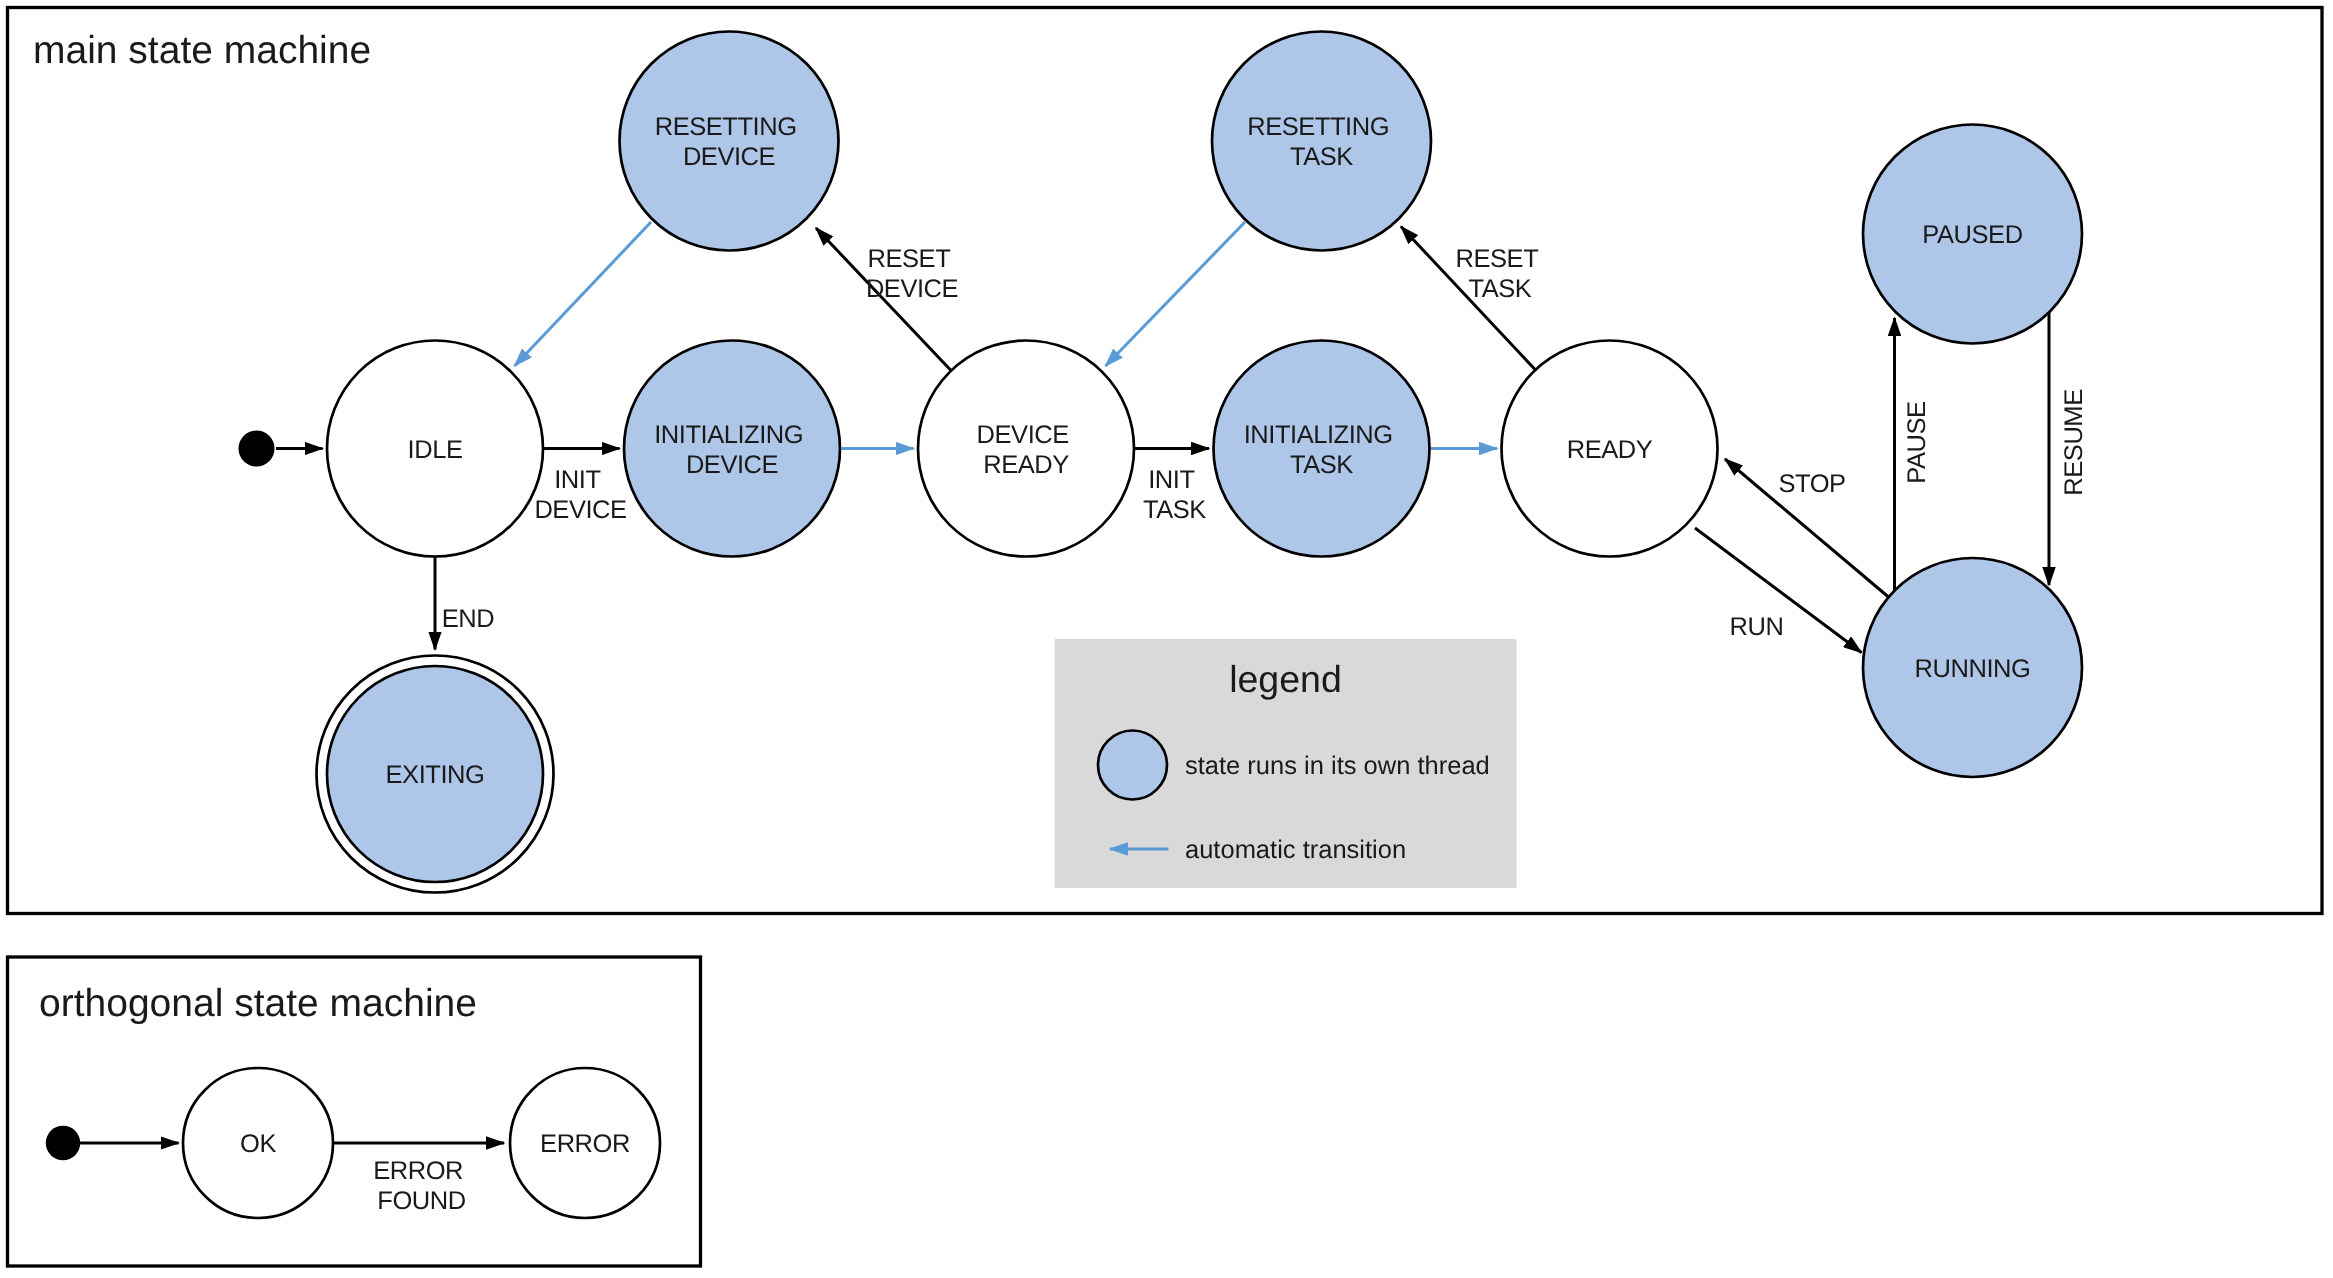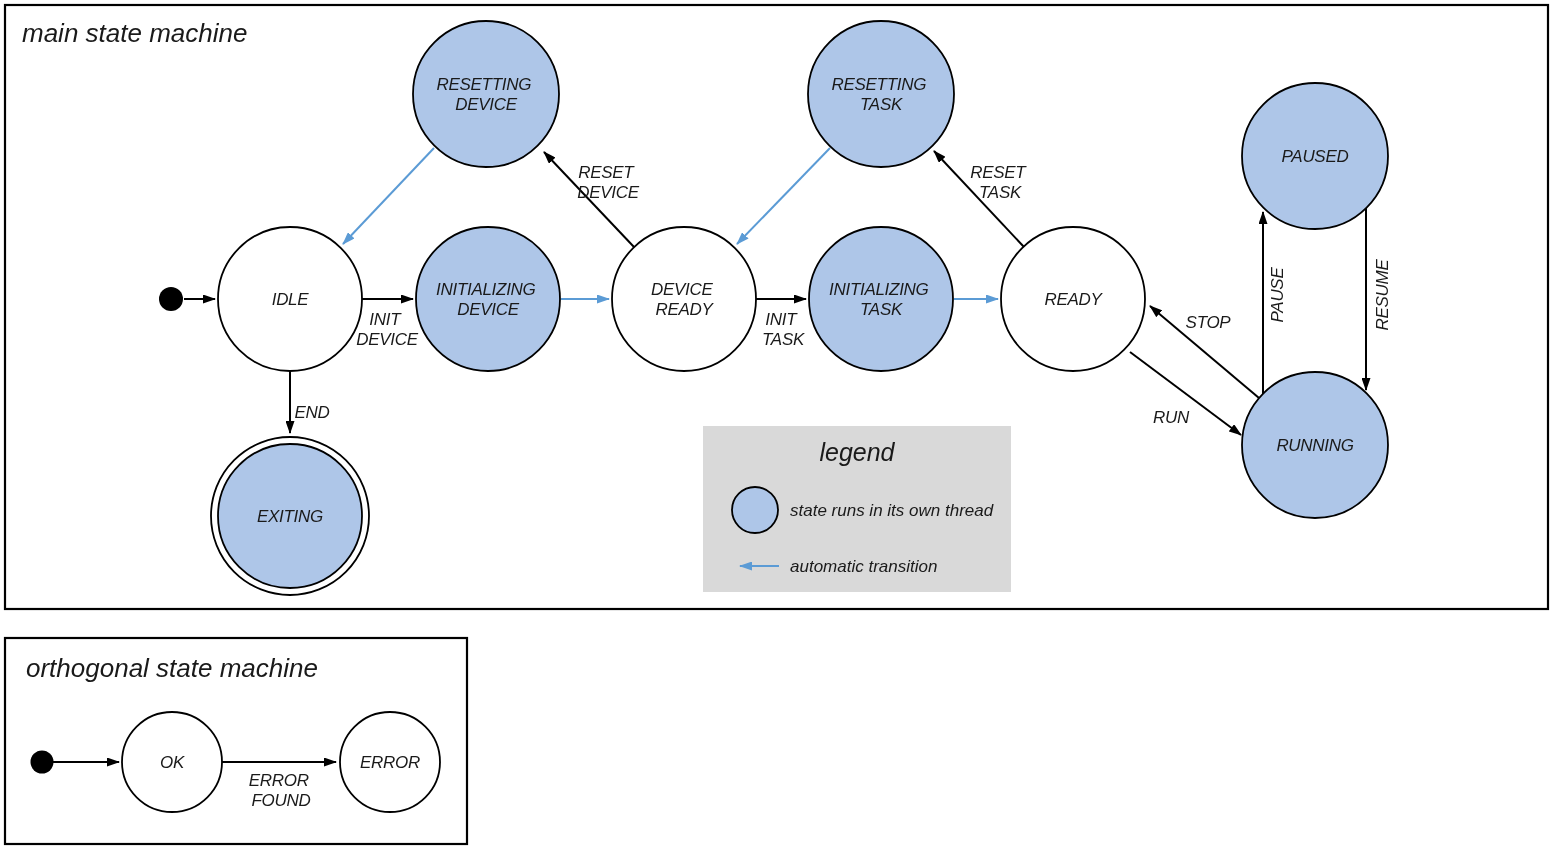--- a/index.html
+++ b/index.html
@@ -1,16 +1,16 @@
 <!DOCTYPE html>
 <html style="--threaded-state-fill: #aec6e8; --normal-state-fill: #ffffff; --auto-transition-blue: #5b9bd5; --legend-background: #d9d9d9; --line-color: #000000;"><head>
 <meta charset="utf-8">
 <style>
   html, body { margin: 0; padding: 0; background: #ffffff; }
-  .canvas { width: 1403px; height: 852px; position: relative; font-style: italic; }
+  .canvas { width: 1403px; height: 852px; position: relative; }
   svg text {
     font-family: "Liberation Sans", sans-serif;
     fill: #1a1a1a;
   }
   .box-title   { font-size: 26px; }
   .state-label { font-size: 17px; text-anchor: middle; letter-spacing: -0.3px; }
   .edge-label  { font-size: 17px; text-anchor: middle; letter-spacing: -0.3px; }
   .legend-title{ font-size: 25px; text-anchor: middle; }
   .legend-text { font-size: 17px; }
   .frame       { fill: none; stroke: #000; stroke-width: 2.2; }

